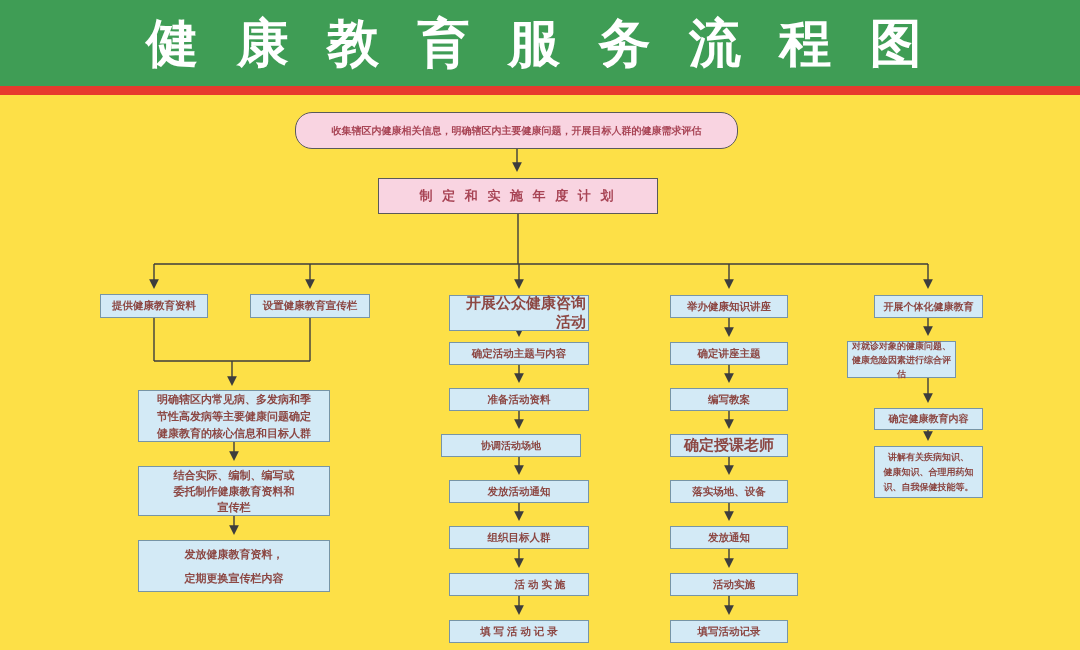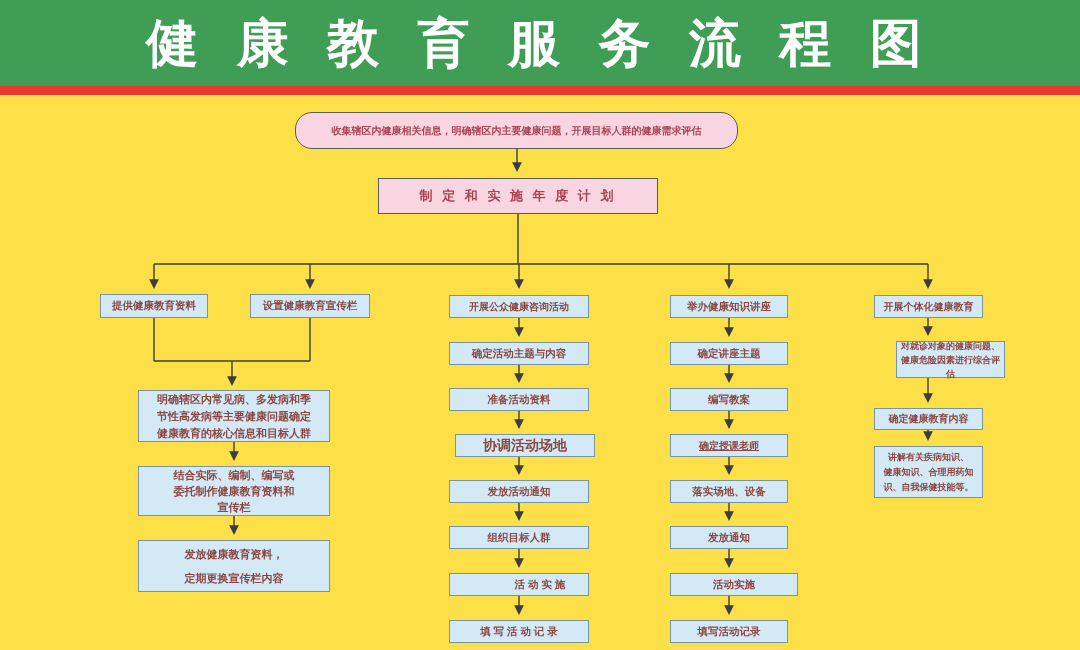--- a/index.html
+++ b/index.html
@@ -93,39 +93,39 @@
   <div class="node blue" style="left:250px;top:294px;width:120px;height:24px;font-size:10.5px;">设置健康教育宣传栏</div>
   <div class="node blue pre" style="left:138px;top:466px;width:192px;height:50px;font-size:11px;line-height:16px;">结合实际、编制、编写或
 委托制作健康教育资料和
 宣传栏</div>
   <div class="node blue pre" style="left:138px;top:390px;width:192px;height:52px;font-size:11px;line-height:17px;">明确辖区内常见病、多发病和季
 节性高发病等主要健康问题确定
 健康教育的核心信息和目标人群</div>
   <div class="node blue pre" style="left:138px;top:540px;width:192px;height:52px;font-size:11px;line-height:24px;">发放健康教育资料，
 定期更换宣传栏内容</div>
 
-  <div class="node blue" style="left:449px;top:295px;width:140px;height:23px;font-size:10px;">开展公众健康咨询活动</div>
+  <div class="node blue" style="left:449px;top:295px;width:140px;height:36px;font-size:15px;text-align:right;">开展公众健康咨询活动</div>
   <div class="node blue" style="left:449px;top:342px;width:140px;height:23px;font-size:10.5px;">确定活动主题与内容</div>
   <div class="node blue" style="left:449px;top:388px;width:140px;height:23px;font-size:10.5px;">准备活动资料</div>
-  <div class="node blue" style="left:455px;top:434px;width:140px;height:23px;font-size:14px;">协调活动场地</div>
+  <div class="node blue" style="left:441px;top:434px;width:140px;height:23px;font-size:10px;">协调活动场地</div>
   <div class="node blue" style="left:449px;top:480px;width:140px;height:23px;font-size:10.5px;">发放活动通知</div>
   <div class="node blue" style="left:449px;top:526px;width:140px;height:23px;font-size:10.5px;">组织目标人群</div>
   <div class="node blue" style="left:449px;top:573px;width:140px;height:23px;font-size:10.5px;padding-left:44px;">活 动 实 施</div>
   <div class="node blue" style="left:449px;top:620px;width:140px;height:23px;font-size:10.5px;">填 写 活 动 记 录</div>
 
   <div class="node blue" style="left:670px;top:295px;width:118px;height:23px;font-size:10.5px;">举办健康知识讲座</div>
   <div class="node blue" style="left:670px;top:342px;width:118px;height:23px;font-size:10.5px;">确定讲座主题</div>
   <div class="node blue" style="left:670px;top:388px;width:118px;height:23px;font-size:10.5px;">编写教案</div>
-  <div class="node blue" style="left:670px;top:434px;width:118px;height:23px;font-size:10px;text-decoration:underline;">确定授课老师</div>
+  <div class="node blue" style="left:670px;top:434px;width:118px;height:23px;font-size:15px;">确定授课老师</div>
   <div class="node blue" style="left:670px;top:480px;width:118px;height:23px;font-size:10.5px;">落实场地、设备</div>
   <div class="node blue" style="left:670px;top:526px;width:118px;height:23px;font-size:10.5px;">发放通知</div>
   <div class="node blue" style="left:670px;top:573px;width:128px;height:23px;font-size:10.5px;">活动实施</div>
   <div class="node blue" style="left:670px;top:620px;width:118px;height:23px;font-size:10.5px;">填写活动记录</div>
 
   <div class="node blue" style="left:874px;top:295px;width:109px;height:23px;font-size:10px;">开展个体化健康教育</div>
-  <div class="node blue pre" style="left:896px;top:341px;width:109px;height:37px;font-size:9px;line-height:14px;">对就诊对象的健康问题、
+  <div class="node blue pre" style="left:847px;top:341px;width:109px;height:37px;font-size:9px;line-height:14px;">对就诊对象的健康问题、
 健康危险因素进行综合评估</div>
   <div class="node blue" style="left:874px;top:408px;width:109px;height:22px;font-size:10px;">确定健康教育内容</div>
   <div class="node blue pre" style="left:874px;top:446px;width:109px;height:52px;font-size:9px;line-height:15px;">讲解有关疾病知识、
 健康知识、合理用药知
 识、自我保健技能等。</div>
 
 </div>
 
 </body></html>

